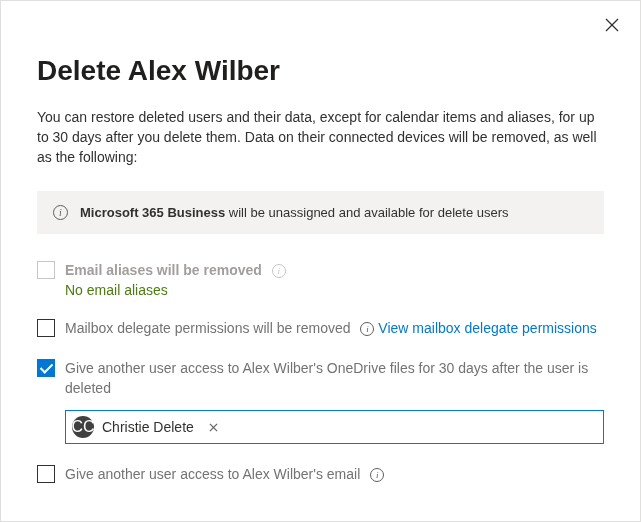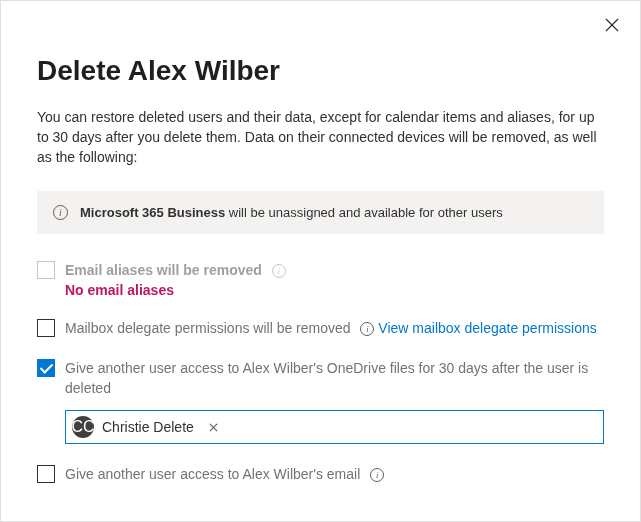--- a/index.html
+++ b/index.html
@@ -126,23 +126,22 @@
       line-height: 20px;
       color: #737373;
       display: inline;
     }
     .option-label.disabled {
       color: #a19f9d;
       font-weight: bold;
     }
     .option-subtext {
       font-size: 14px;
-      color: #be185d;
+      color: #4d7c0f;
       margin-top: 2px;
-      font-weight: bold;
     }
     .link {
       color: #0078d4;
       cursor: pointer;
       font-size: 14px;
       margin-top: 1px;
       display: inline-block;
     }
     .help-icon {
       display: inline-flex;
@@ -224,21 +223,21 @@
       </svg>
   </button>
 
   <h1 class="title">Delete Alex Wilber</h1>
 
   <p class="description">You can restore deleted users and their data, except for calendar items and aliases, for up to 30 days after you delete them. Data on their connected devices will be removed, as well as the following:</p>
 
   <div class="info-banner">
     <span class="info-icon-circle">i</span>
     <span class="info-banner-text">
-      <b>Microsoft 365 Business</b><span> will be unassigned and available for other users</span>
+      <b>Microsoft 365 Business</b><span> will be unassigned and available for delete users</span>
     </span>
   </div>
 
   <div class="option-row">
     <div class="checkbox disabled"></div>
     <div class="option-content">
       <span class="option-label disabled">Email aliases will be removed</span>
       <span class="help-icon disabled">i</span>
       <div class="option-subtext">No email aliases</div>
     </div>

